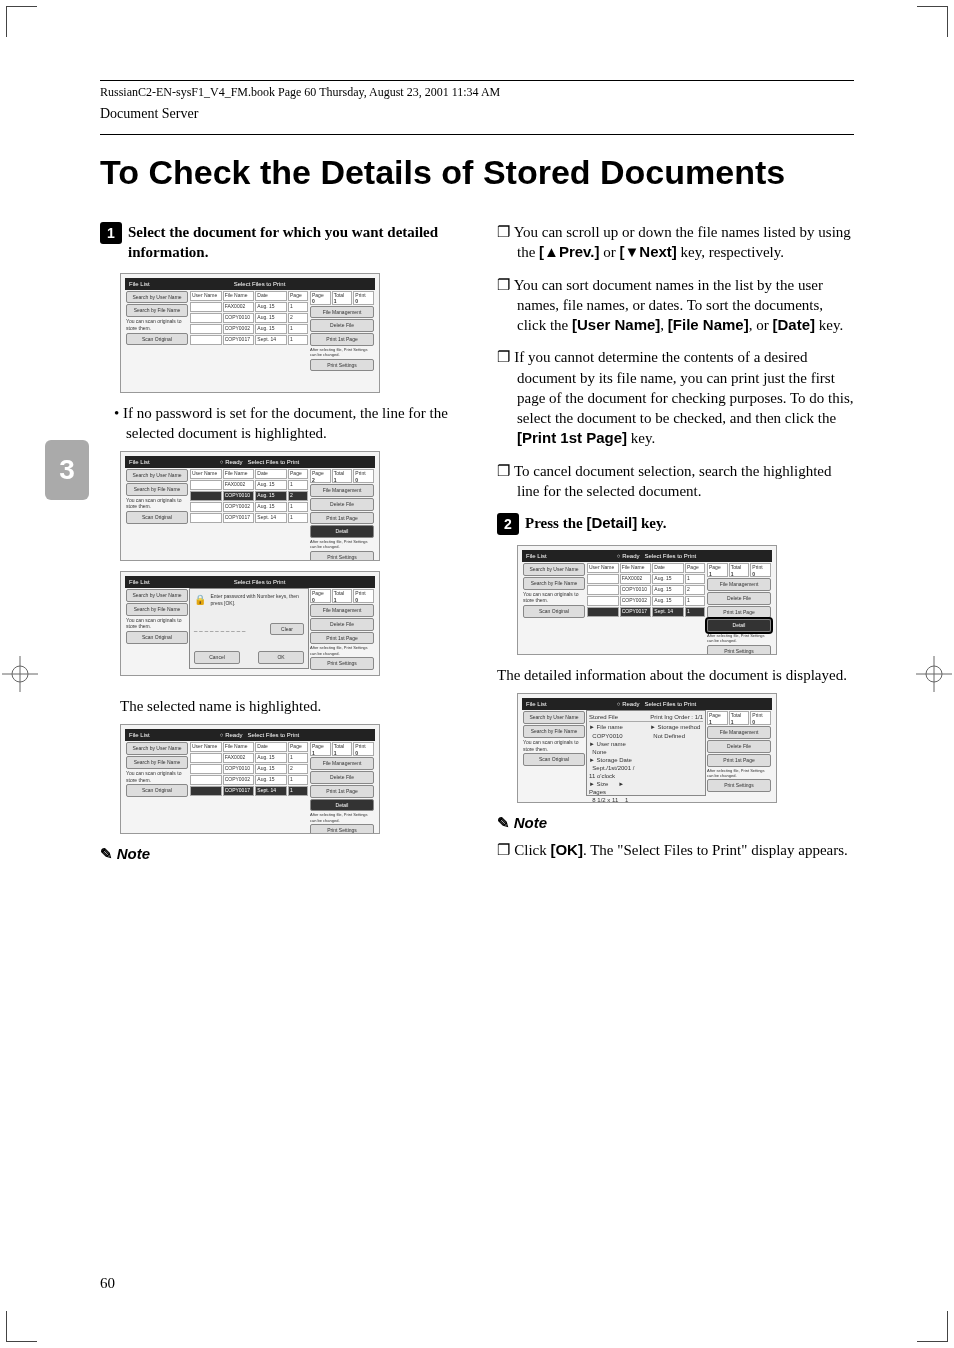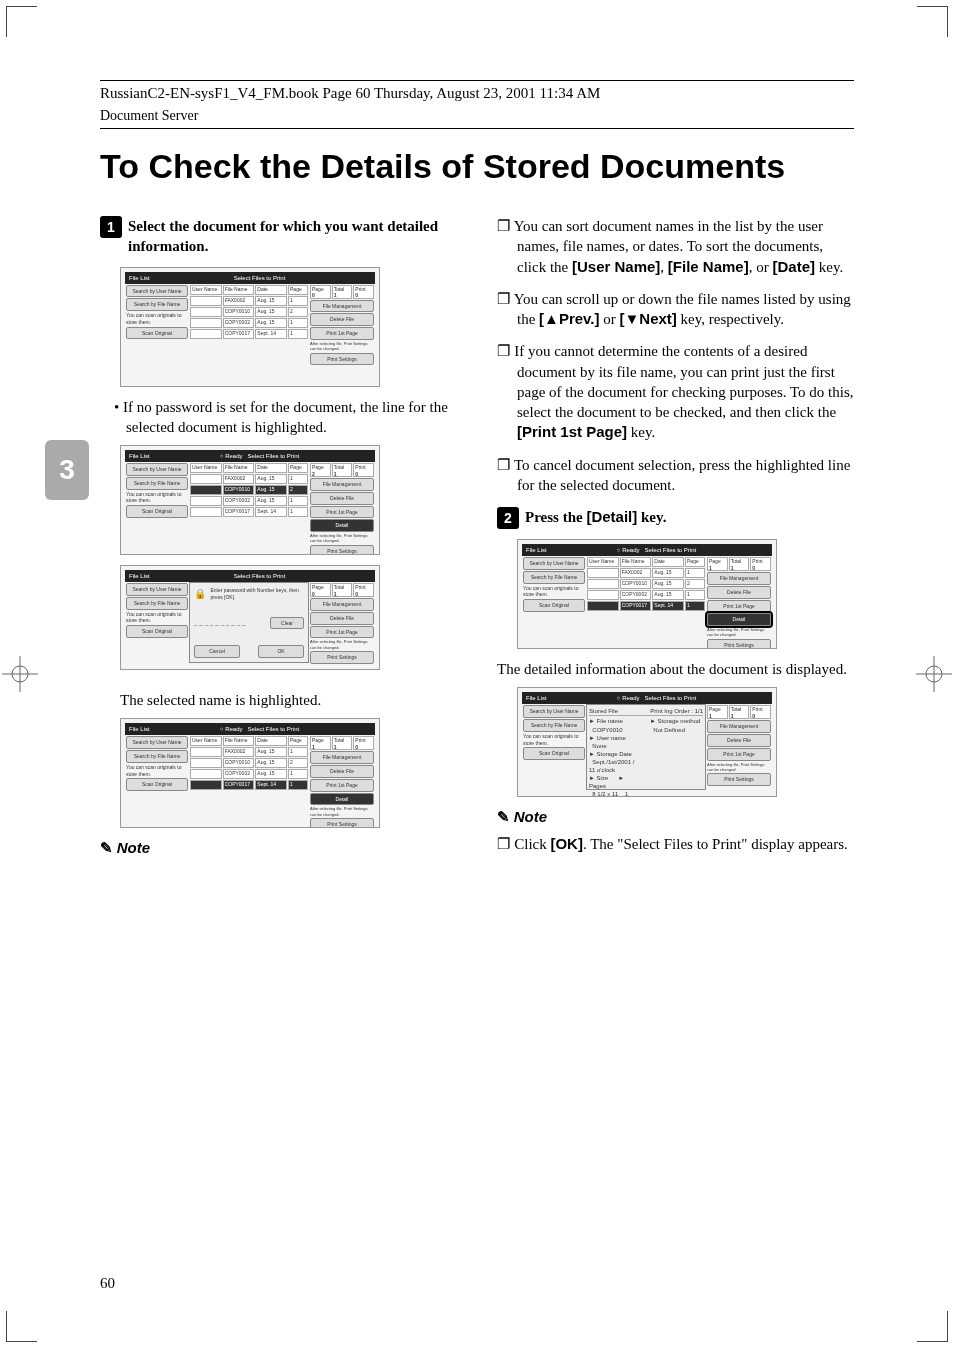--- a/index.html
+++ b/index.html
@@ -13,29 +13,29 @@
     box-sizing: border-box;
   }
   .page-wrap {
     position: absolute;
     left: 100px;
     right: 100px;
     top: 80px;
     bottom: 80px;
   }
   .header-line {
-    font-size: 15px;
+    font-size: 12px;
     border-top: 1px solid #000;
     padding-top: 4px;
     margin-bottom: 6px;
   }
   .section-label {
     font-size: 14px;
     border-bottom: 1px solid #000;
-    padding-bottom: 4px;
+    padding-bottom: 12px;
     margin-bottom: 18px;
   }
   h1.page-title {
     font-family: Arial, Helvetica, sans-serif;
     font-weight: bold;
     font-size: 34px;
     margin: 0 0 30px 0;
     color: #000;
   }
   .two-col {
@@ -474,29 +474,29 @@
             <div class="scr-btn">Print Settings</div>
           </div>
         </div>
       </div>
 
       <div class="note-head">Note</div>
     </div>
 
     <div class="col">
       <div class="square-bullet">
+        <span>You can scroll up or down the file names listed by using the </span><span class="key">[▲Prev.]</span><span> or </span><span class="key">[▼Next]</span><span> key, respectively.</span>
+      </div>
+      <div class="square-bullet">
         <span>You can sort document names in the list by the user names, file names, or dates.  To sort the documents, click the </span><span class="key">[User Name]</span><span>, </span><span class="key">[File Name]</span><span>, or </span><span class="key">[Date]</span><span> key.</span>
-      </div>
-      <div class="square-bullet">
-        <span>You can scroll up or down the file names listed by using the </span><span class="key">[▲Prev.]</span><span> or </span><span class="key">[▼Next]</span><span> key, respectively.</span>
       </div>
       <div class="square-bullet">
         <span>If you cannot determine the contents of a desired document by its file name, you can print just the first page of the document for checking purposes.  To do this, select the document to be checked, and then click the </span><span class="key">[Print 1st Page]</span><span> key.</span>
       </div>
-      <div class="square-bullet">To cancel document selection, press the highlighted line for the selected document.</div>
+      <div class="square-bullet">To cancel document selection, search the highlighted line for the selected document.</div>
 
       <div class="step">
         <span class="step-num">2</span>
         <span class="step-text">
           <span>Press the </span><span class="key">[Detail]</span><span> key.</span>
         </span>
       </div>
 
       <div class="screenshot medium">
         <div class="scr-top">

